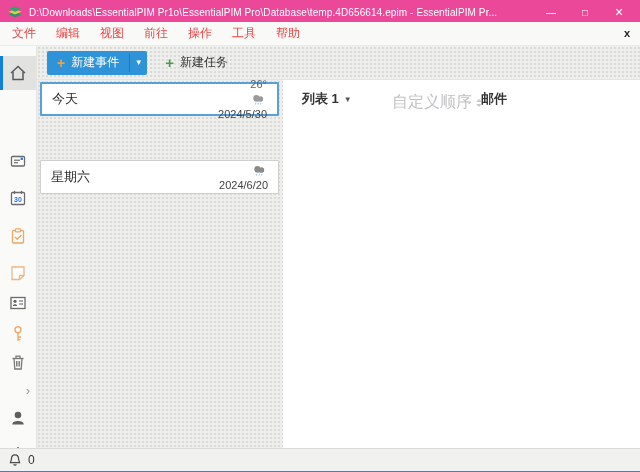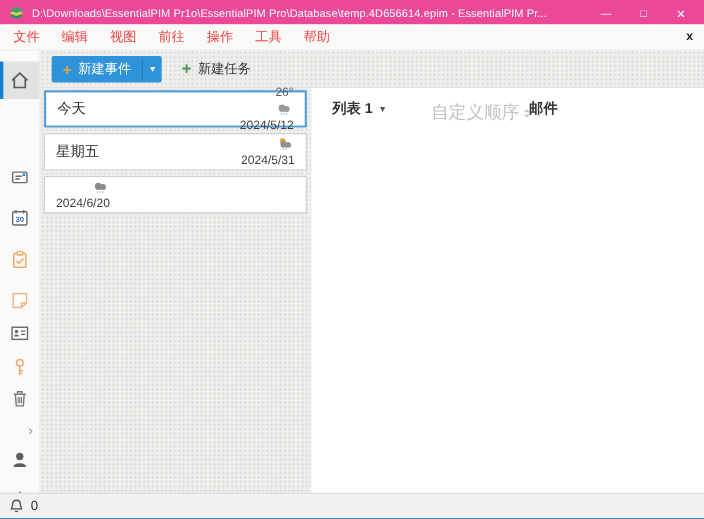--- a/index.html
+++ b/index.html
@@ -223,38 +223,25 @@
       <span class="day-right">
         <span class="day-temp">26°</span>
         <svg class="weather" viewBox="0 0 20 16">
           <circle cx="7.5" cy="7" r="3.6" fill="#9a9a9a"></circle>
           <circle cx="12.5" cy="7.8" r="3" fill="#9a9a9a"></circle>
           <rect x="4.5" y="7" width="11" height="4" rx="2" fill="#9a9a9a"></rect>
           <line x1="7" y1="12.5" x2="6.4" y2="14.5" stroke="#8fb6d9" stroke-width="1"></line>
           <line x1="10" y1="12.5" x2="9.4" y2="14.5" stroke="#8fb6d9" stroke-width="1"></line>
           <line x1="13" y1="12.5" x2="12.4" y2="14.5" stroke="#8fb6d9" stroke-width="1"></line>
         </svg>
-        <span class="day-date">2024/5/12</span>
+        <span class="day-date">2024/5/30</span>
       </span>
     </div>
-    <div class="day-row" style="top:41px;">
-      <span class="day-label">星期五</span>
-      <span class="day-right">
-        <svg class="weather" viewBox="0 0 20 16">
-          <circle cx="7" cy="4.5" r="3" fill="#f0a33c"></circle>
-          <circle cx="8" cy="8" r="3.4" fill="#8f8f8f"></circle>
-          <circle cx="13" cy="8.6" r="2.8" fill="#8f8f8f"></circle>
-          <rect x="5" y="8" width="11" height="3.6" rx="1.8" fill="#8f8f8f"></rect>
-          <line x1="8" y1="12.5" x2="7.4" y2="14.5" stroke="#8fb6d9" stroke-width="1"></line>
-          <line x1="11" y1="12.5" x2="10.4" y2="14.5" stroke="#8fb6d9" stroke-width="1"></line>
-        </svg>
-        <span class="day-date">2024/5/31</span>
-      </span>
-    </div>
     <div class="day-row" style="top:80px;">
+      <span class="day-label">星期六</span>
       <span class="day-right">
         <svg class="weather" viewBox="0 0 20 16">
           <circle cx="7.5" cy="7" r="3.6" fill="#8a8a8a"></circle>
           <circle cx="12.5" cy="7.8" r="3" fill="#8a8a8a"></circle>
           <rect x="4.5" y="7" width="11" height="4" rx="2" fill="#8a8a8a"></rect>
           <line x1="7" y1="12.5" x2="6.4" y2="14.5" stroke="#8fb6d9" stroke-width="1"></line>
           <line x1="10" y1="12.5" x2="9.4" y2="14.5" stroke="#8fb6d9" stroke-width="1"></line>
           <line x1="13" y1="12.5" x2="12.4" y2="14.5" stroke="#8fb6d9" stroke-width="1"></line>
         </svg>
         <span class="day-date">2024/6/20</span>

